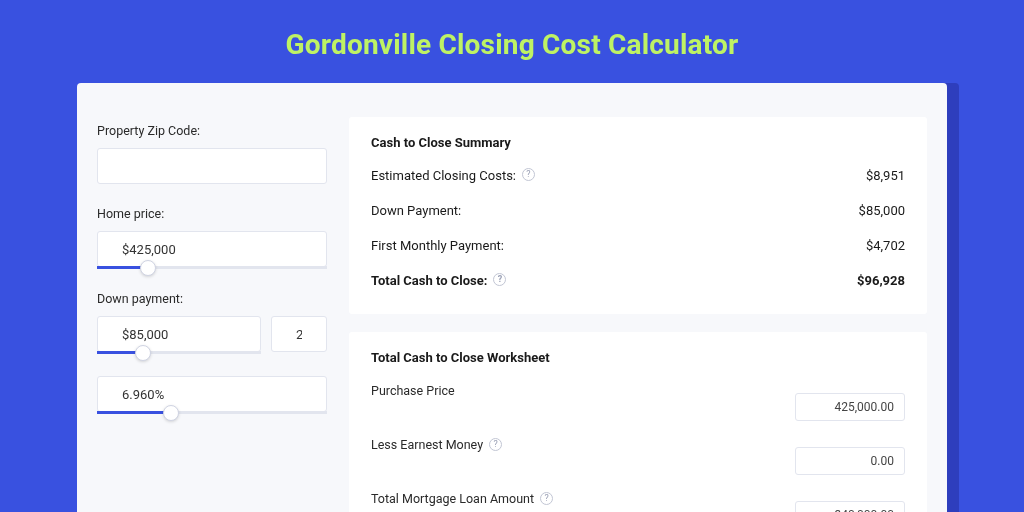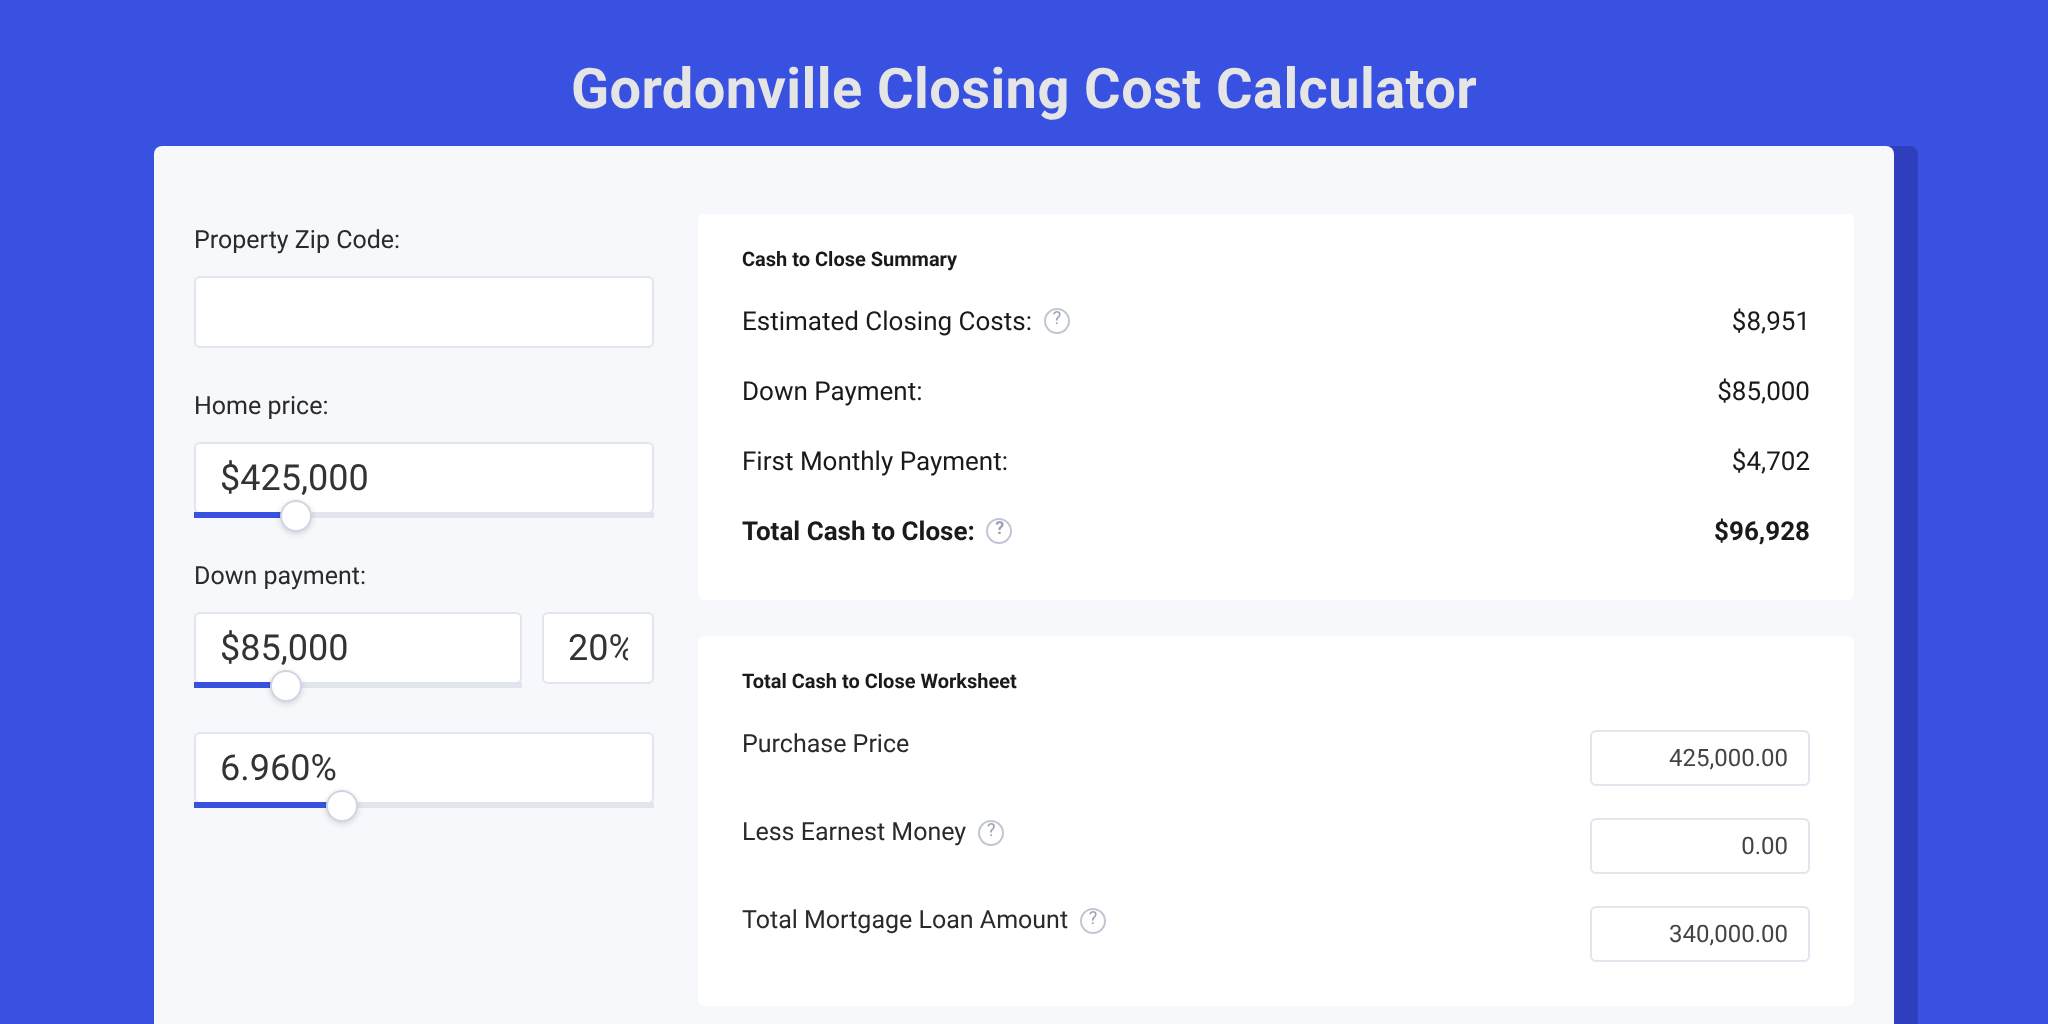--- a/index.html
+++ b/index.html
@@ -4,24 +4,24 @@
 <style>
   * { box-sizing: border-box; margin: 0; padding: 0; }
   html, body { width: 1024px; height: 512px; overflow: hidden; }
   body {
     font-family: -apple-system, BlinkMacSystemFont, "Segoe UI", Roboto, Helvetica, Arial, sans-serif;
     background: #3951e0;
     color: #1a1a1a;
   }
   .page-title {
     text-align: center;
-    color: #e5e5e5;
+    color: #bef264;
     font-size: 28px;
     font-weight: 700;
-    padding: 28px 0 12px;
+    padding: 28px 0 22px;
     letter-spacing: 0.2px;
   }
   .calc-wrap {
     position: relative;
     width: 870px;
     margin: 0 auto;
   }
   .calc-shadow {
     position: absolute;
     top: 0; left: 12px;
@@ -56,22 +56,22 @@
     color: #2a2a2a;
     margin-bottom: 10px;
     display: block;
   }
   .input {
     width: 100%;
     height: 36px;
     background: #fff;
     border: 1px solid #e2e5ee;
     border-radius: 3px;
-    padding: 0 12px;
-    font-size: 18px;
+    padding: 0 24px;
+    font-size: 13px;
     color: #333;
     font-family: inherit;
   }
   .slider-box { position: relative; margin-bottom: 22px; }
   .slider-box .input { margin-bottom: 0; }
   .slider-track {
     position: relative;
     height: 3px;
     background: #e2e5ee;
     margin-top: -1px;
@@ -95,21 +95,21 @@
   .dp-row .slider-box { flex: 1; margin-bottom: 0; }
   .dp-row .pct-box { width: 56px; }
   .link { color: #3951e0; text-decoration: none; font-size: 12.5px; }
 
   .card {
     background: #fff;
     border-radius: 3px;
     padding: 18px 22px 6px;
   }
   .card-title {
-    font-size: 10px;
+    font-size: 13px;
     font-weight: 700;
     margin-bottom: 18px;
   }
   .row {
     display: flex;
     justify-content: space-between;
     align-items: center;
     font-size: 13px;
     margin-bottom: 20px;
   }
@@ -137,20 +137,21 @@
     width: 110px;
     height: 28px;
     background: #fff;
     border: 1px solid #e2e5ee;
     border-radius: 3px;
     text-align: right;
     padding: 0 10px;
     font-size: 12px;
     color: #444;
     font-family: inherit;
+    margin-top: 10px;
   }
 </style>
 </head>
 <body>
 
 <h1 class="page-title">Gordonville Closing Cost Calculator</h1>
 
 <div class="calc-wrap">
   <div class="calc-shadow"></div>
   <div class="calc">

